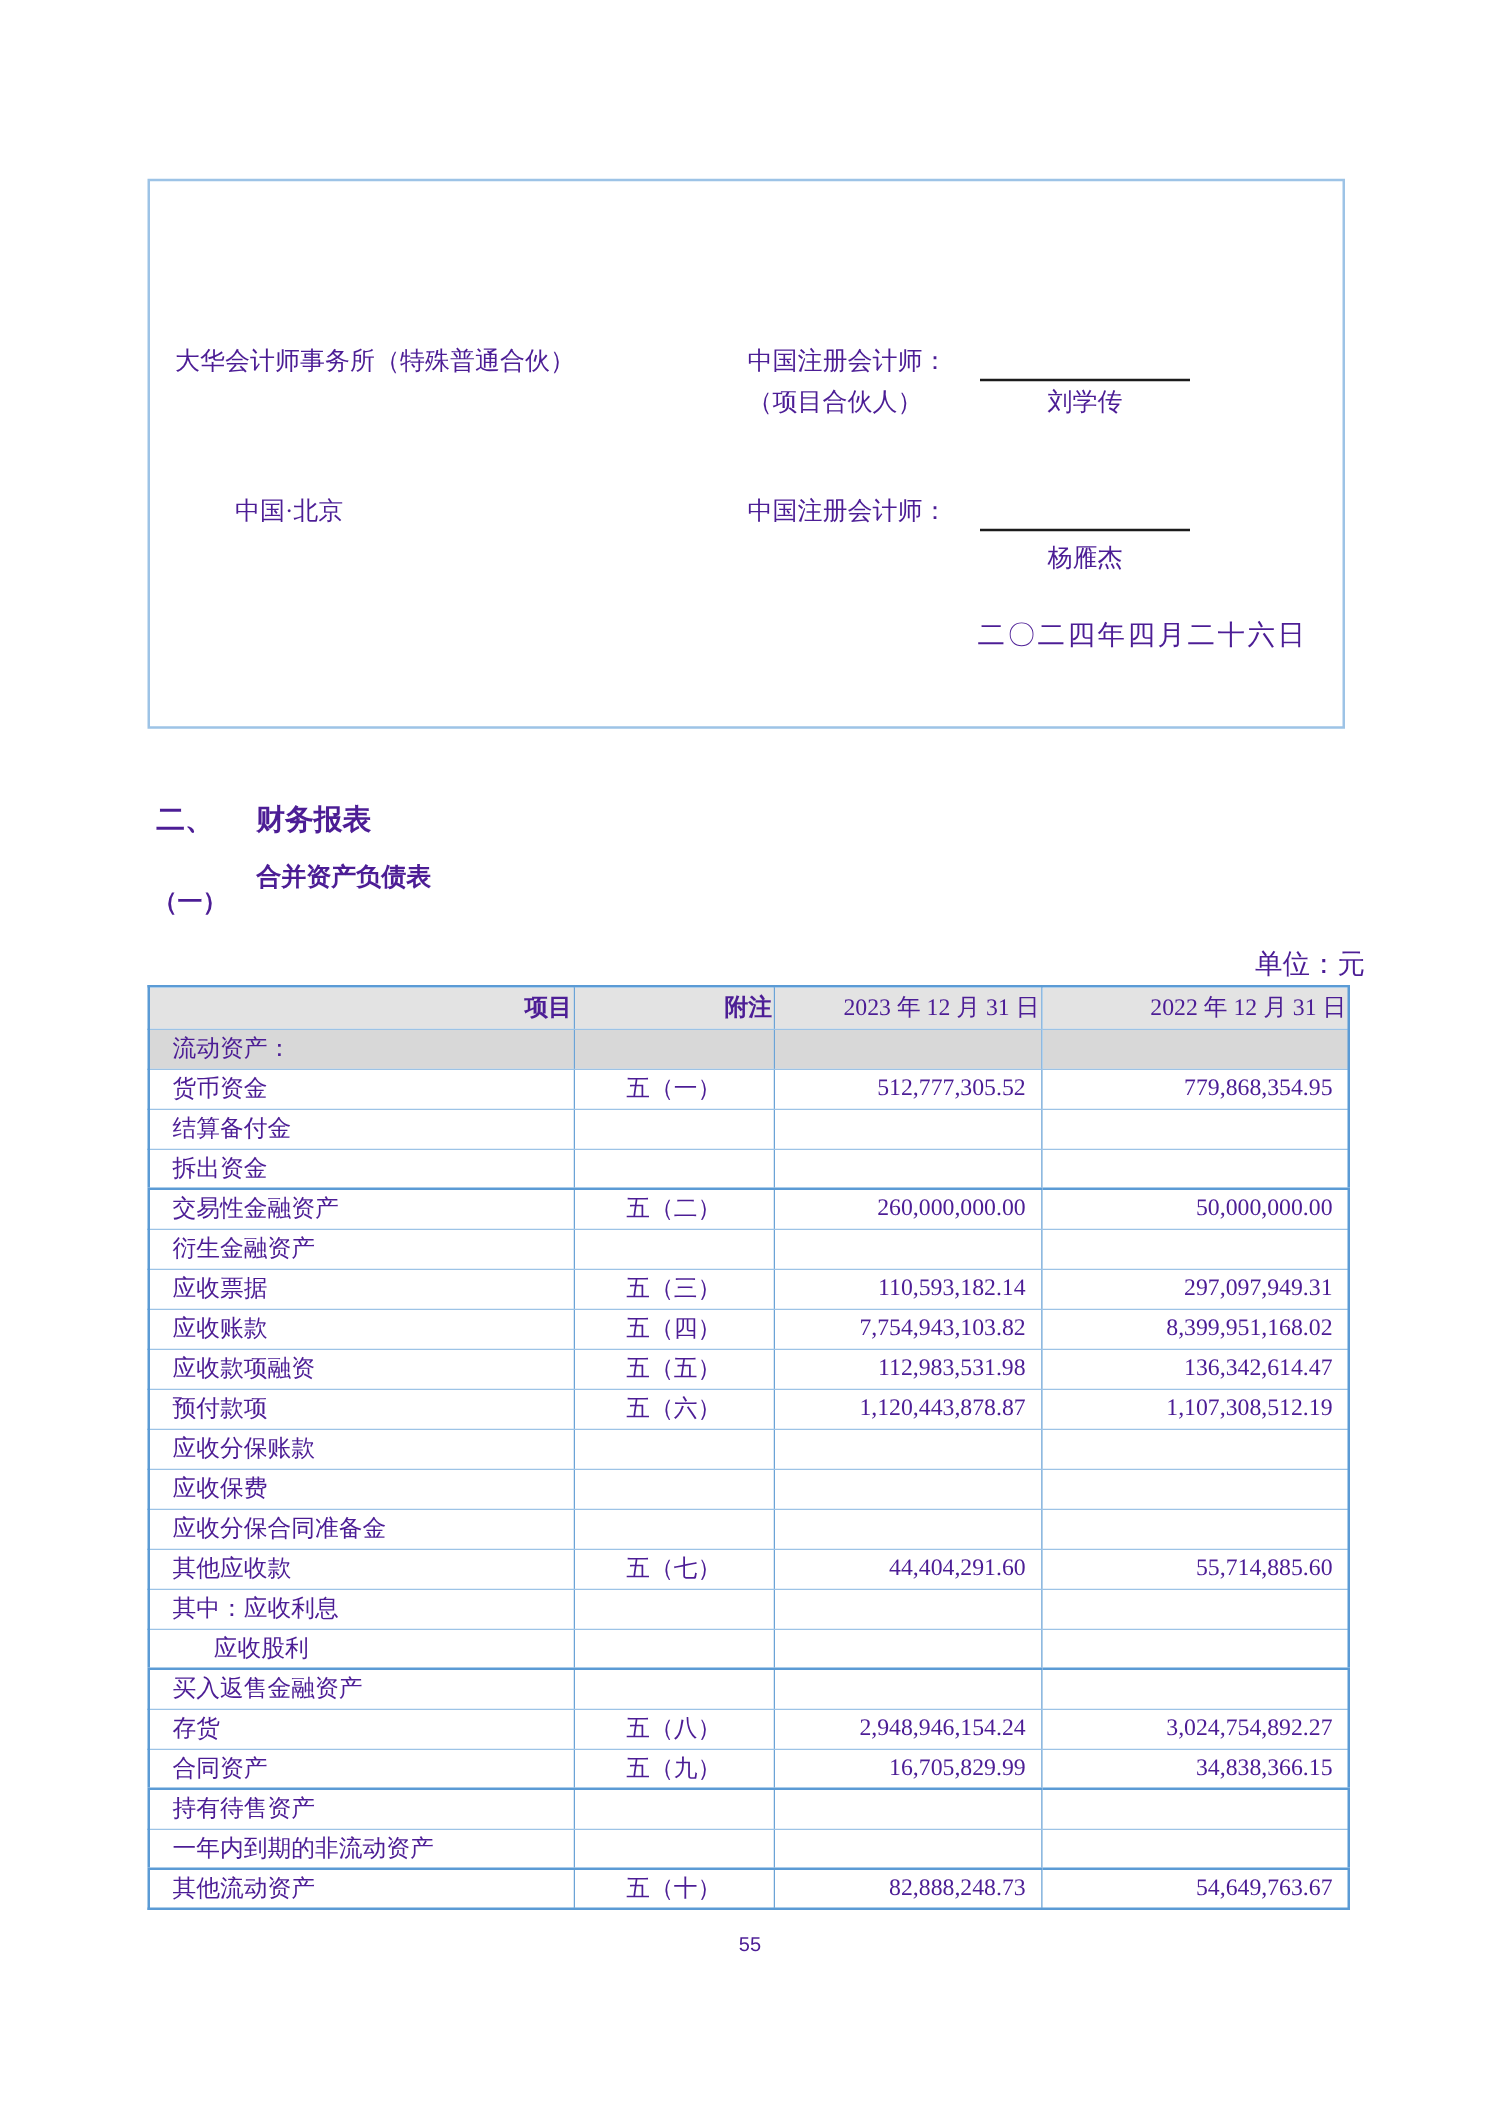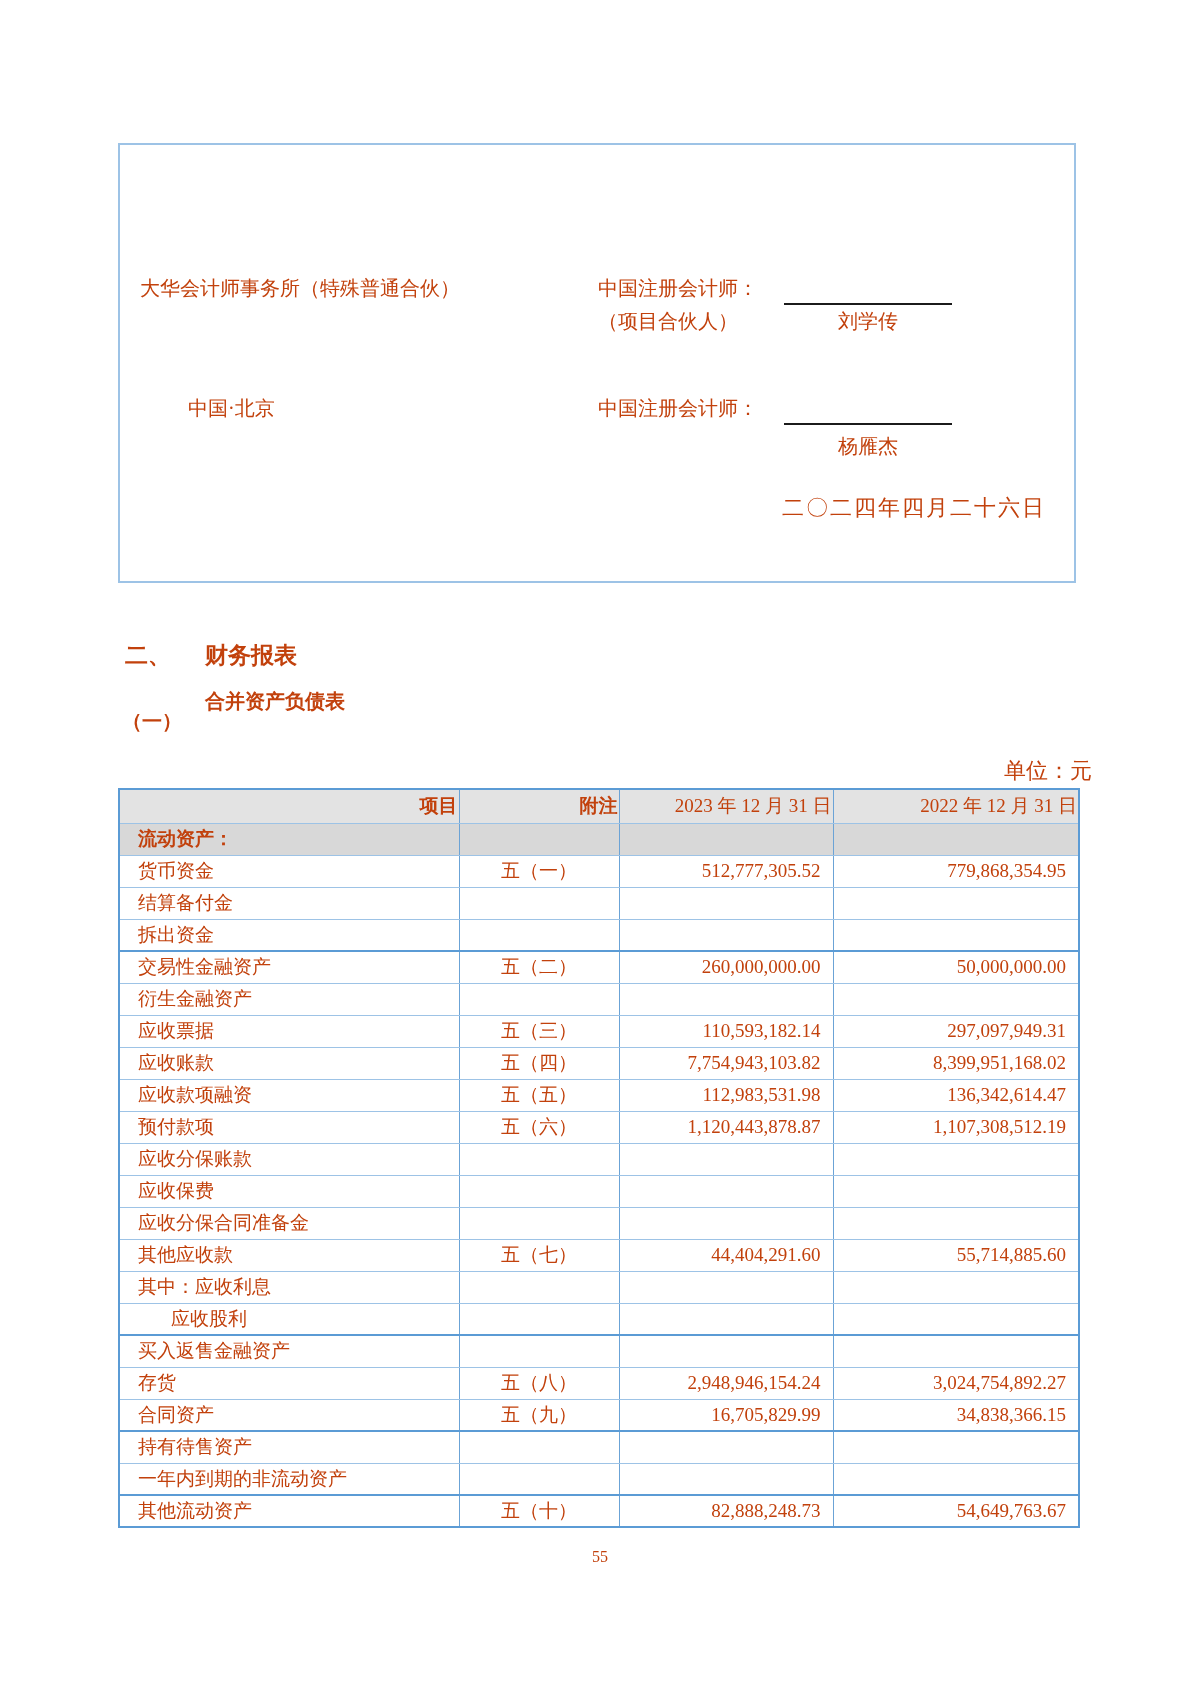--- a/index.html
+++ b/index.html
@@ -1,18 +1,18 @@
 <!DOCTYPE html>
 <html><head>
 <meta charset="utf-8">
 <style>
   html,body { margin:0; padding:0; background:#ffffff; }
   .page {
     position:relative; width:1200px; height:1695px; background:#ffffff;
-    font-family:"Liberation Serif","DejaVu Serif",serif; color:#c2410c;
+    font-family:"Liberation Serif","DejaVu Serif",serif; color:#4c1d95;
     overflow:hidden;
   }
   
   .sigbox {
     position:absolute; left:118px; top:143px; width:958px; height:440px;
     border:2px solid #9dc3e6; box-sizing:border-box;
   }
   .sigbox .abs { position:absolute; font-size:20px; white-space:nowrap; }
   .sig-line {
     position:absolute; width:168px; height:30px;
@@ -44,26 +44,26 @@
   table.bs thead th.thnormal { font-weight:normal; }
   table.bs td { height:32px; vertical-align:middle; background:#ffffff; }
   td.item { background:#e9e9e9; padding-left:18px; font-size:19px; text-align:left; }
   td.item.indent { padding-left:51px; }
   td.note { text-align:center; font-size:19px; }
   td.val  {
     text-align:right; padding-right:12px; font-size:19px;
     font-family:Liberation Serif, serif;
   }
   tr.section td { background:#d8d8d8; }
-  tr.section td.item { font-weight:bold; }
+  tr.section td.item { font-weight:normal; }
   tr.thick td { border-bottom:2px solid #5b9bd5; }
   
   .pagenum {
     position:absolute; left:0; top:1548px; width:1200px; text-align:center;
-    font-size:16px; font-family:Liberation Serif, serif;
+    font-size:16px; font-family:Liberation Sans, sans-serif;
   }
 </style>
 </head>
 <body>
 
 <div class="page">
 
   <div class="sigbox">
     <div class="abs" style="left:20px; top:130px;">大华会计师事务所（特殊普通合伙）</div>
 

